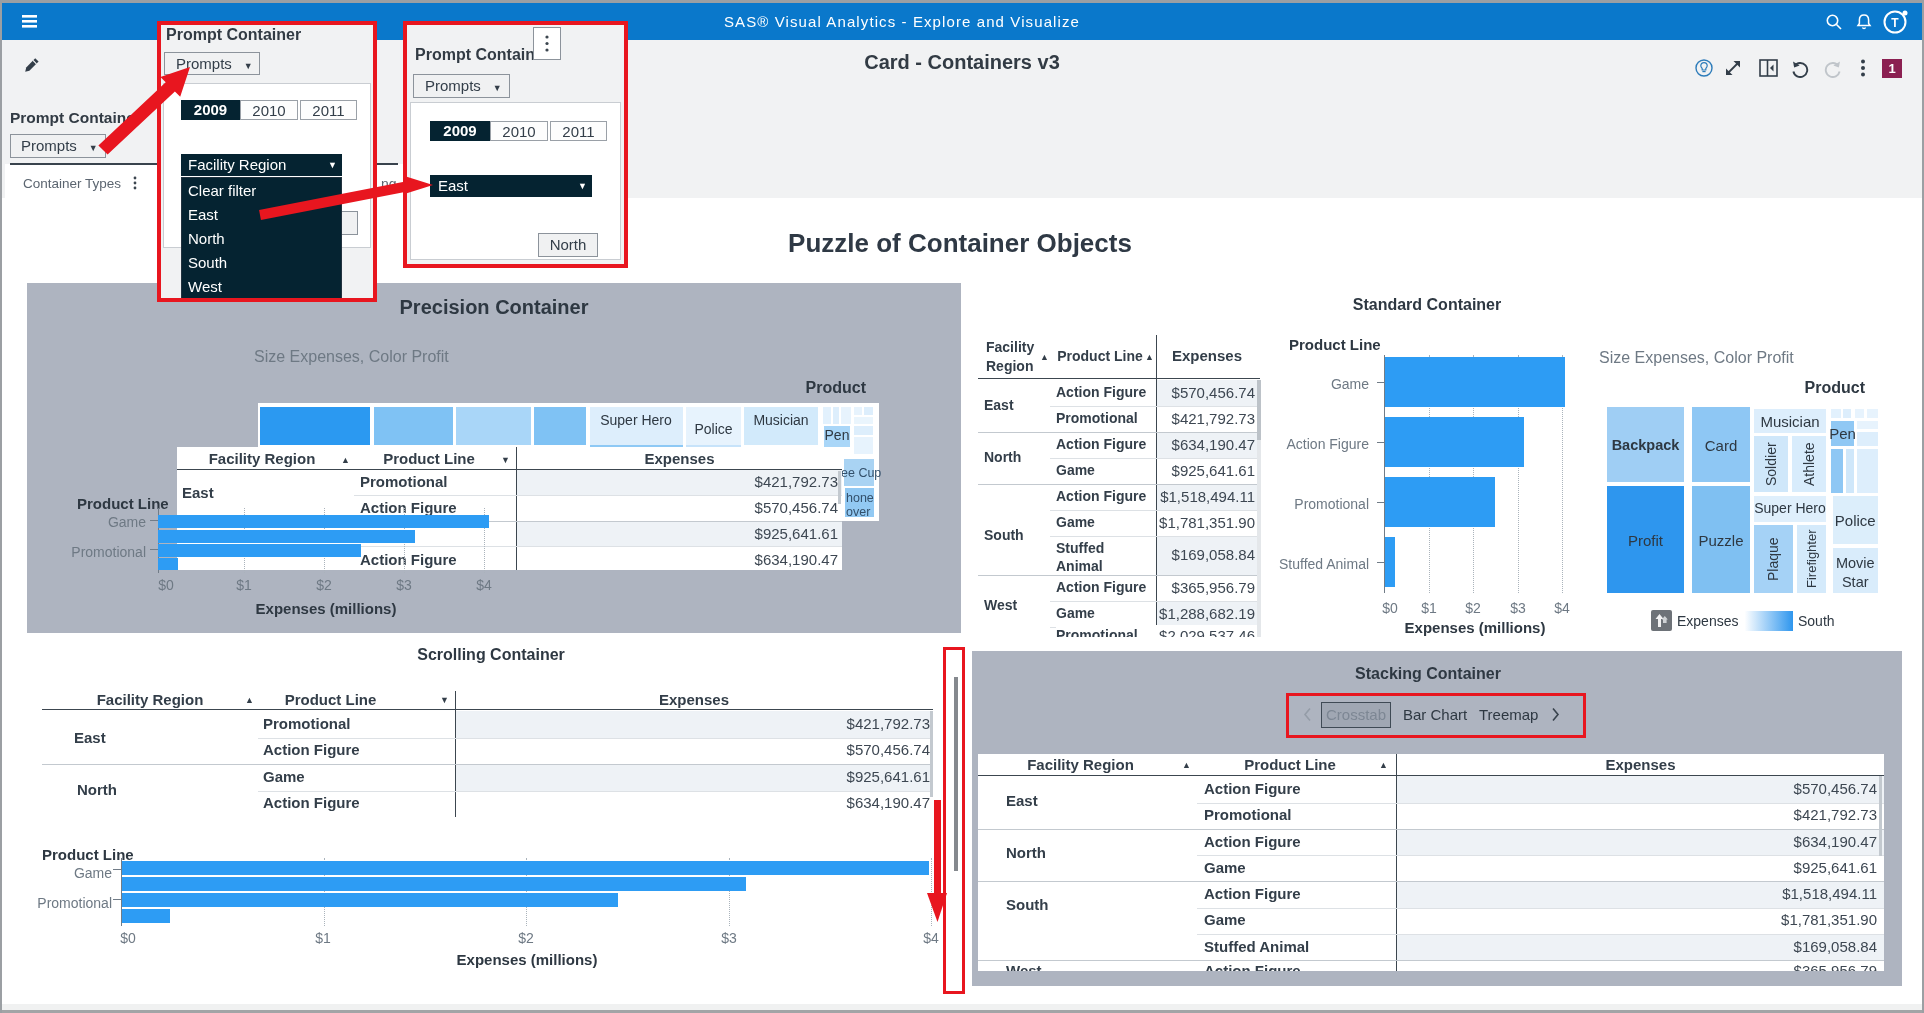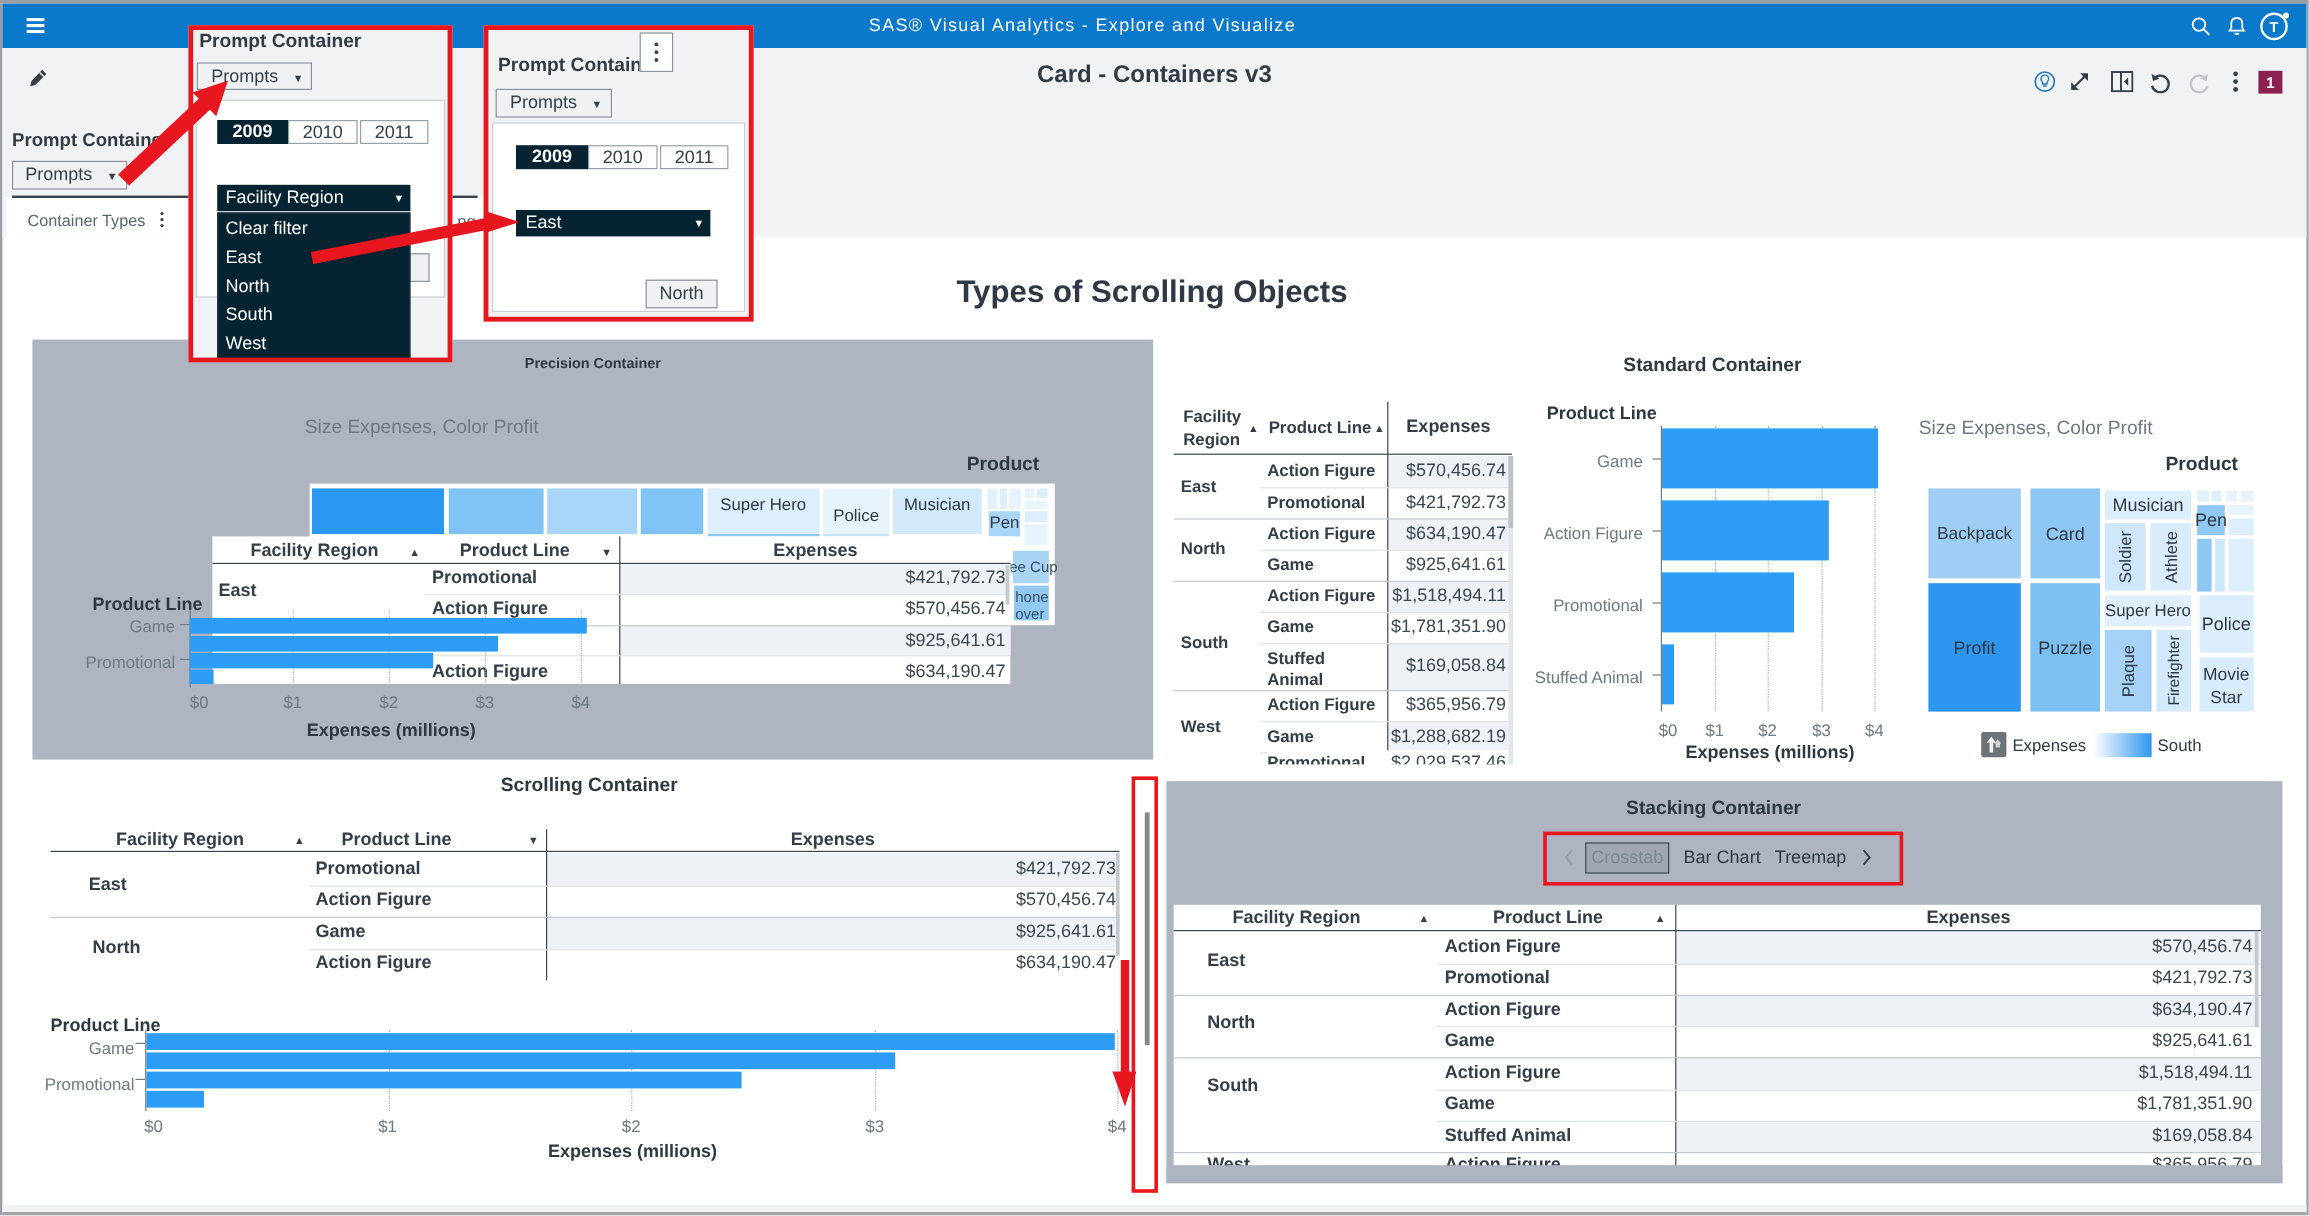--- a/index.html
+++ b/index.html
@@ -121,25 +121,25 @@
   <div class="abs" style="left:10px;top:163px;width:388px;height:2px;background:#39434d;"></div>
   <div class="abs" style="left:23px;top:176px;font-size:13.5px;color:#5b6570;">Container Types</div>
   <svg class="abs" style="left:132px;top:176px;" width="6" height="14" viewBox="0 0 6 14">
     <circle cx="3" cy="2" r="1.4" fill="#3c464f"></circle>
     <circle cx="3" cy="7" r="1.4" fill="#3c464f"></circle>
     <circle cx="3" cy="12" r="1.4" fill="#3c464f"></circle>
   </svg>
   <div class="abs" style="left:381px;top:176px;font-size:14px;color:#5b6570;">ng</div>
 </div>
 <div id="heading">
-  <div class="abs b" style="left:660px;top:228px;width:600px;font-size:26px;color:#2f3945;text-align:center;">Types of Scrolling Objects</div>
+  <div class="abs b" style="left:660px;top:228px;width:600px;font-size:26px;color:#2f3945;text-align:center;">Puzzle of Container Objects</div>
 </div>
 <div id="precision">
   <div class="abs" style="left:27px;top:283px;width:934px;height:350px;background:#aeb4c0;"></div>
-  <div class="abs b ctr" style="left:294px;top:296px;width:400px;font-size:12px;color:#2e3842;">Precision Container</div>
+  <div class="abs b ctr" style="left:294px;top:296px;width:400px;font-size:20px;color:#2e3842;">Precision Container</div>
   <div class="abs" style="left:254px;top:348px;font-size:16px;color:#6e7984;">Size Expenses, Color Profit</div>
 
   <div class="abs" style="left:258px;top:403px;width:621px;height:118px;background:#fff;"></div>
   <div class="abs b rt" style="left:766px;top:379px;width:100px;font-size:16px;color:#2e3842;">Product</div>
 
   <div class="tile" style="left:260px;top:406.5px;width:110px;height:38.5px;background:#2b99f1;"></div>
   <div class="tile" style="left:373.5px;top:406.5px;width:79px;height:38.5px;background:#7fc2f4;"></div>
   <div class="tile" style="left:455.5px;top:406.5px;width:75px;height:38.5px;background:#a9d6f8;"></div>
   <div class="tile" style="left:533.5px;top:406.5px;width:52px;height:38.5px;background:#7fc2f4;"></div>
   <div class="tile" style="left:589.5px;top:406.5px;width:93px;height:38.5px;background:#ddeefc;"></div>
@@ -288,21 +288,21 @@
   <div class="xlab" style="left:1375px;top:600px;width:30px;">$0</div>
   <div class="xlab" style="left:1414px;top:600px;width:30px;">$1</div>
   <div class="xlab" style="left:1458px;top:600px;width:30px;">$2</div>
   <div class="xlab" style="left:1503px;top:600px;width:30px;">$3</div>
   <div class="xlab" style="left:1547px;top:600px;width:30px;">$4</div>
   <div class="abs b ctr" style="left:1375px;top:619px;width:200px;font-size:15px;color:#2e3842;">Expenses (millions)</div>
 
   <div class="abs" style="left:1599px;top:349px;font-size:16px;color:#6e7984;">Size Expenses, Color Profit</div>
   <div class="abs b rt" style="left:1765px;top:379px;width:100px;font-size:16px;color:#2e3842;">Product</div>
   <div class="tile" style="left:1607px;top:407px;width:77px;height:75px;background:#9fcef4;"></div>
-  <div class="tlab" style="left:1607px;top:437px;width:77px;font-size:14.5px;">Backpack</div>
+  <div class="tlab" style="left:1607px;top:437px;width:77px;font-size:14.5px;font-weight:bold;">Backpack</div>
   <div class="tile" style="left:1692px;top:407px;width:58px;height:75px;background:#8ec7f4;"></div>
   <div class="tlab" style="left:1692px;top:437px;width:58px;font-size:15px;">Card</div>
   <div class="tile" style="left:1607px;top:486px;width:77px;height:107px;background:#2e96ee;"></div>
   <div class="tlab" style="left:1607px;top:532px;width:77px;font-size:15px;">Profit</div>
   <div class="tile" style="left:1692px;top:486px;width:58px;height:107px;background:#7fc0f2;"></div>
   <div class="tlab" style="left:1692px;top:532px;width:58px;font-size:15px;">Puzzle</div>
   <div class="tile" style="left:1754px;top:409px;width:72px;height:24px;background:#ddeefc;"></div>
   <div class="tlab" style="left:1754px;top:413px;width:72px;font-size:15px;">Musician</div>
   <div class="tile" style="left:1754px;top:436px;width:34px;height:56px;background:#cfe7fa;"></div>
   <div class="vlab" style="left:1754px;top:436px;width:34px;height:56px;font-size:14px;line-height:34px;">Soldier</div>

